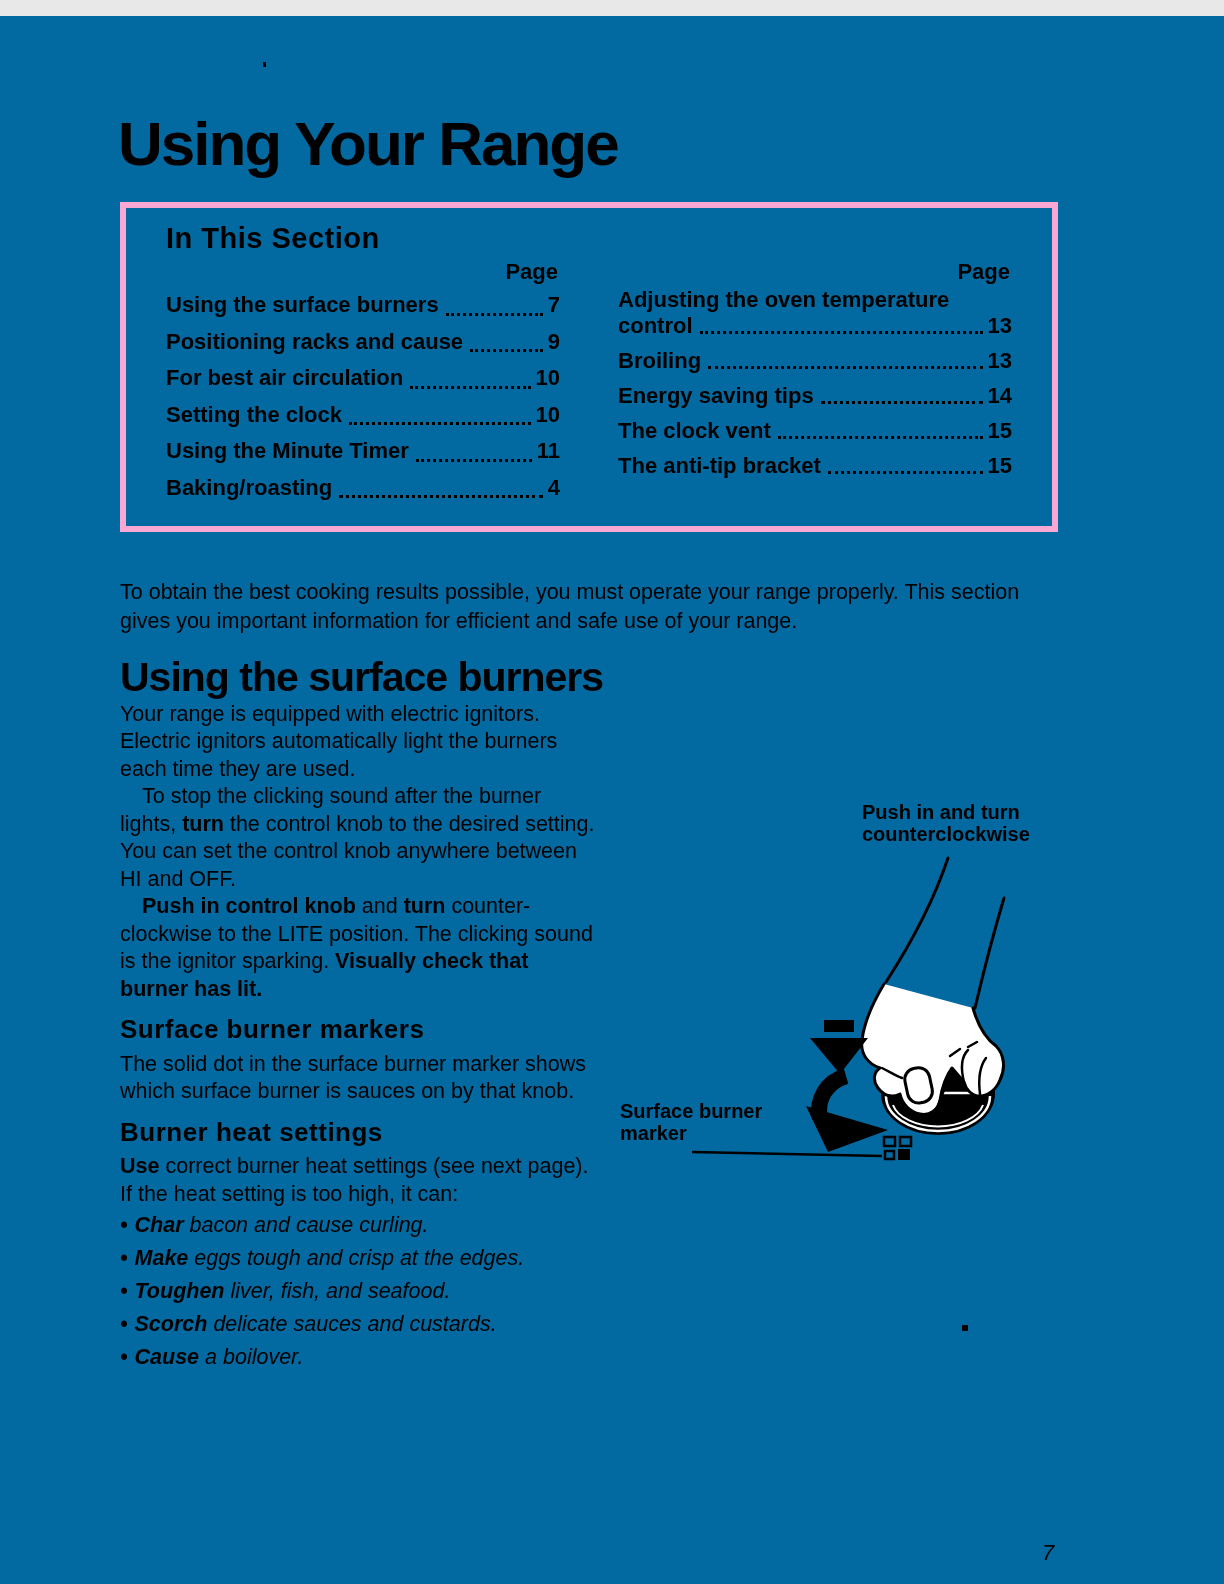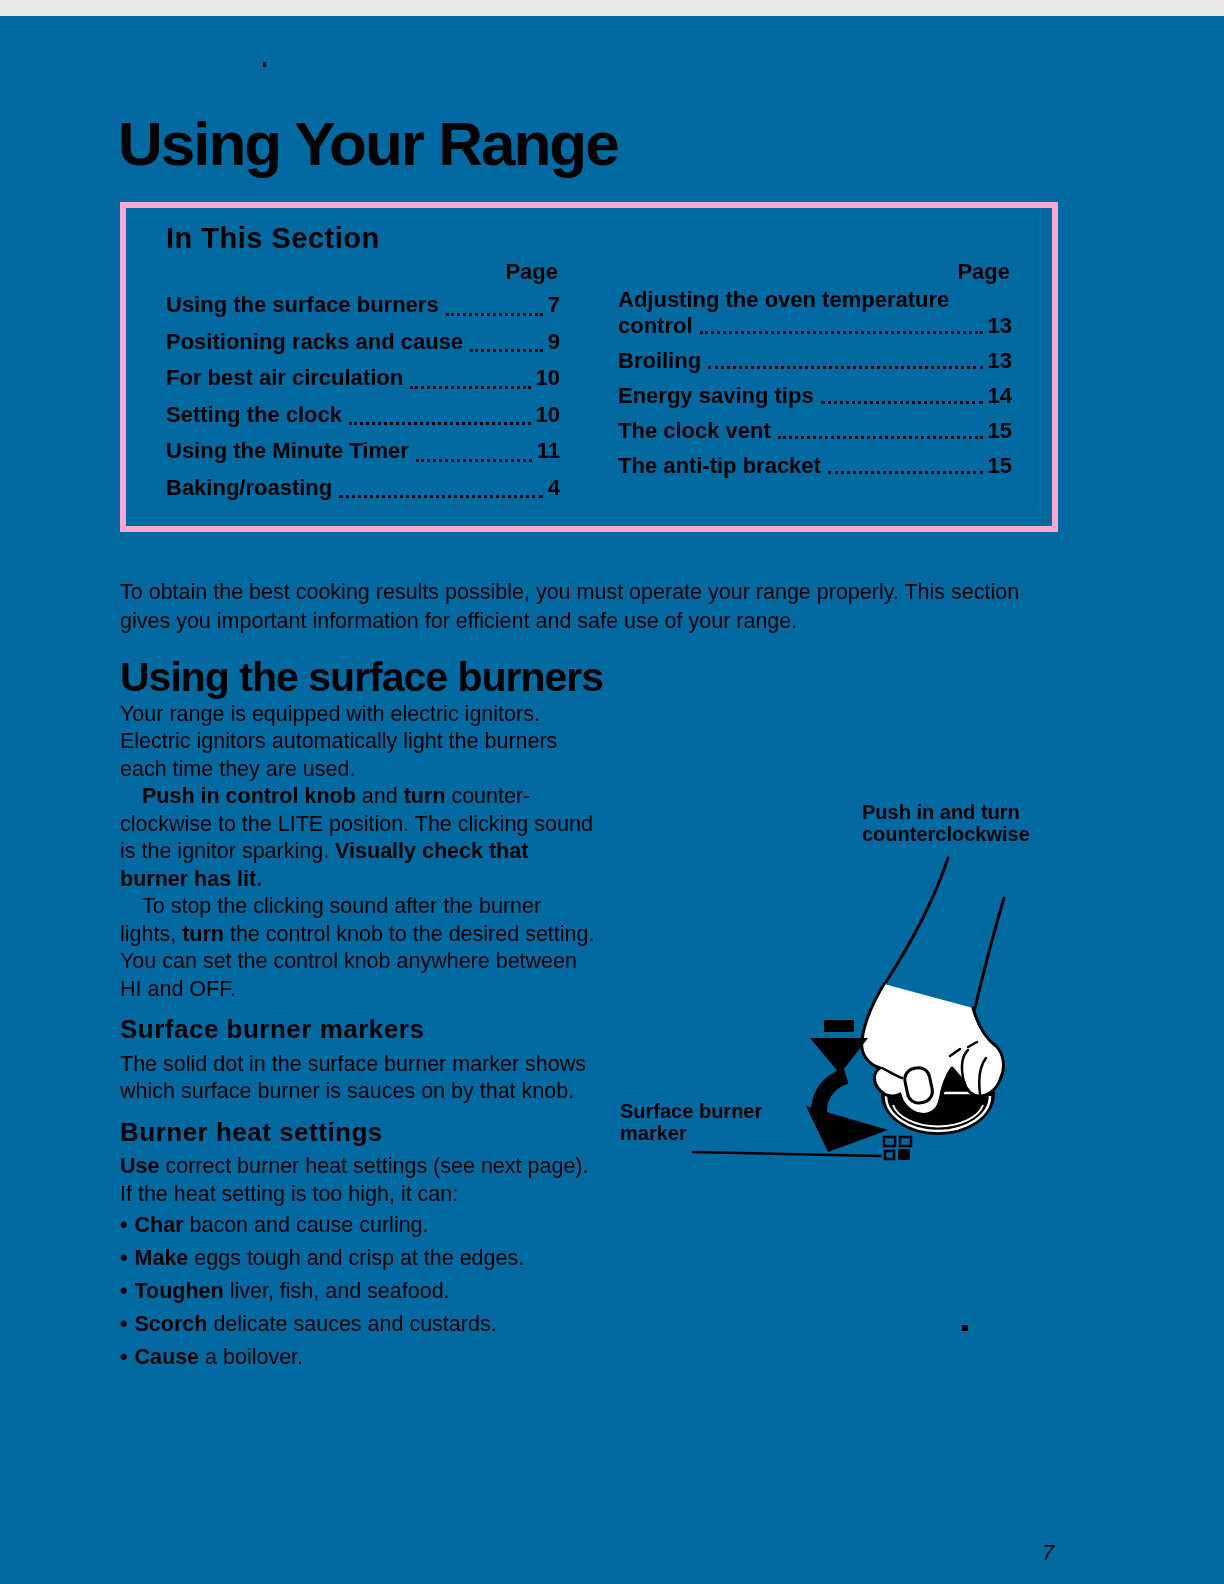--- a/index.html
+++ b/index.html
@@ -52,21 +52,21 @@
     font-size:41px;font-weight:bold;letter-spacing:-1px;
     margin:0 0 9px 0;white-space:nowrap;
   }
   .text-col p{margin:0;}
   .text-col p.indent{text-indent:22px;}
   .sub-heading{
     font-size:26px;font-weight:bold;letter-spacing:0.5px;
     margin:13px 0 7px 0;
   }
   .b{font-weight:bold;}
-  ul.heat-list{list-style:none;margin:4px 0 0 0;padding:0;}
+  ul.heat-list{list-style:none;margin:4px 0 0 0;padding:0;font-style:italic;}
   ul.heat-list li{margin:0 0 7px 0;line-height:26px;}
   .dot{font-weight:bold;margin-right:7px;}
   
   .figure{position:absolute;left:600px;top:780px;width:460px;height:380px;}
   .figure svg{position:absolute;left:0;top:0;}
   .fig-label{position:absolute;font-size:20px;font-weight:bold;line-height:21.5px;}
   .push-label{left:262px;top:6px;width:188px;}
   .marker-label{left:20px;top:305px;width:160px;}
   
   .page-number{position:absolute;left:1042px;top:1524px;font-size:22px;font-style:italic;}
@@ -168,22 +168,22 @@
       </div>
 
     </div>
   </div>
 
   <p class="intro">To obtain the best cooking results possible, you must operate your range properly. This section gives you important information for efficient and safe use of your range.</p>
 
   <div class="text-col">
     <h2 class="section-heading">Using the surface burners</h2>
     <p>Your range is equipped with electric ignitors. Electric ignitors automatically light the burners each time they are used.</p>
+    <p class="indent"><span>To stop the clicking sound after the burner lights, </span><span class="b">turn</span><span> the control knob to the desired setting. You can set the control knob anywhere between HI and OFF.</span></p>
     <p class="indent"><span class="b">Push in control knob</span><span> and </span><span class="b">turn</span><span> counter-clockwise to the LITE position. The clicking sound is the ignitor sparking. </span><span class="b">Visually check that burner has lit.</span></p>
-    <p class="indent"><span>To stop the clicking sound after the burner lights, </span><span class="b">turn</span><span> the control knob to the desired setting. You can set the control knob anywhere between HI and OFF.</span></p>
 
     <h3 class="sub-heading">Surface burner markers</h3>
     <p>The solid dot in the surface burner marker shows which surface burner is sauces on by that knob.</p>
 
     <h3 class="sub-heading">Burner heat settings</h3>
     <p><span class="b">Use</span><span> correct burner heat settings (see next page). If the heat setting is too high, it can:</span></p>
 
     <ul class="heat-list">
       <li><span class="dot">•</span><span class="b">Char</span><span> bacon and cause curling.</span></li>
       <li><span class="dot">•</span><span class="b">Make</span><span> eggs tough and crisp at the edges.</span></li>

